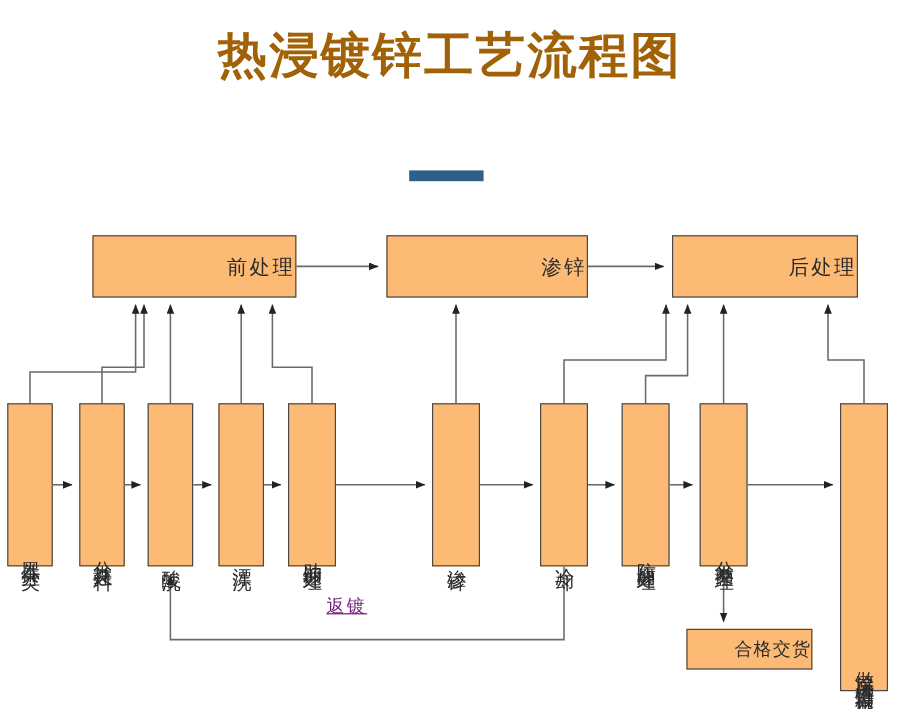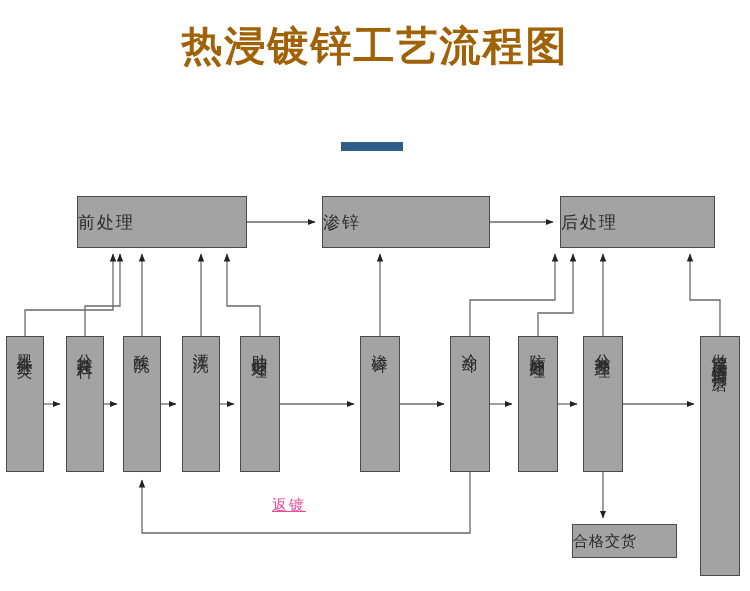--- a/index.html
+++ b/index.html
@@ -25,35 +25,35 @@
     position:absolute;left:341px;top:142px;width:62px;height:9px;
     background:#2f5f89;
   }
 
   
   #diagram{position:absolute;left:0;top:0;width:750px;height:591px;}
   #diagram svg{position:absolute;left:0;top:0;}
 
   .node{
     position:absolute;box-sizing:border-box;
-    border:1.3px solid #4a4a4a;background:#a3a3a3;
-    display:flex;align-items:center;justify-content:flex-start;
+    border:1.3px solid #4a4a4a;background:#fdba74;
+    display:flex;align-items:center;justify-content:flex-end;
     color:#2b2b2b;
   }
   
   .node.h{font-size:17px;letter-spacing:2px;white-space:nowrap;}
   .node.h.small{font-size:15px;letter-spacing:1px;}
   
   .node.v{
     writing-mode:vertical-rl;text-orientation:upright;
     font-size:16px;line-height:1.32;letter-spacing:3px;
     padding:4px 0;
   }
   .edge-label{
-    position:absolute;font-size:15px;color:#ec4899;letter-spacing:2px;
+    position:absolute;font-size:15px;color:#701a75;letter-spacing:2px;
     white-space:nowrap;
     text-decoration:underline;
   }
 </style>
 </head>
 <body>
 
 <div id="page">
 
   <div class="title" style="color: #a16207;">热浸镀锌工艺流程图</div>

